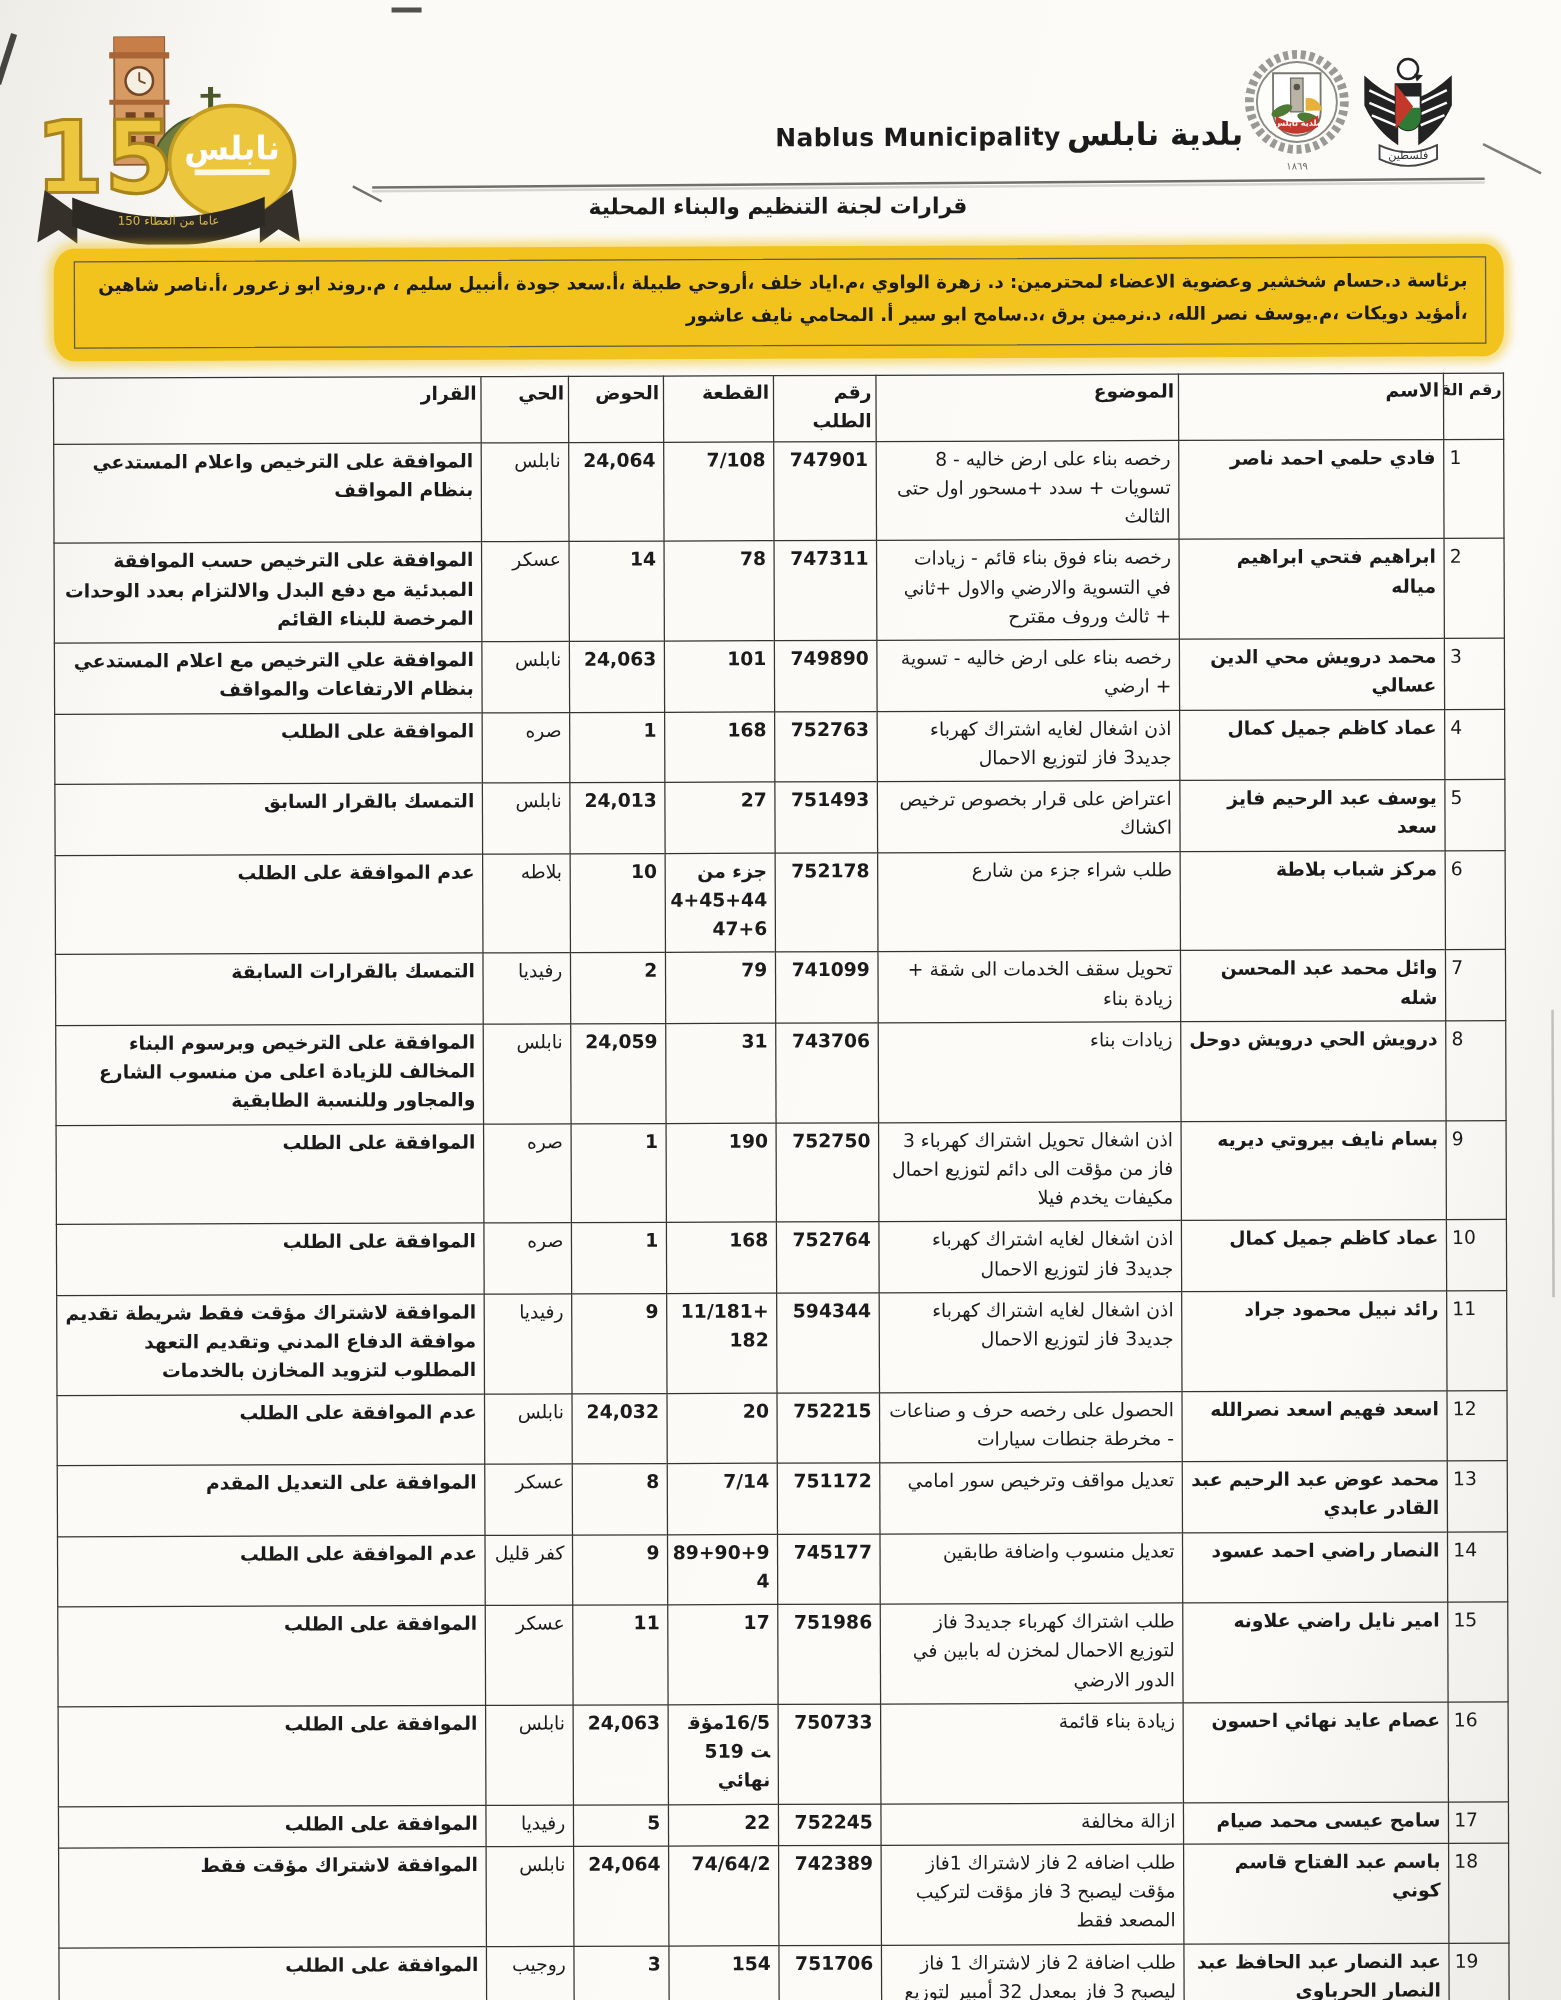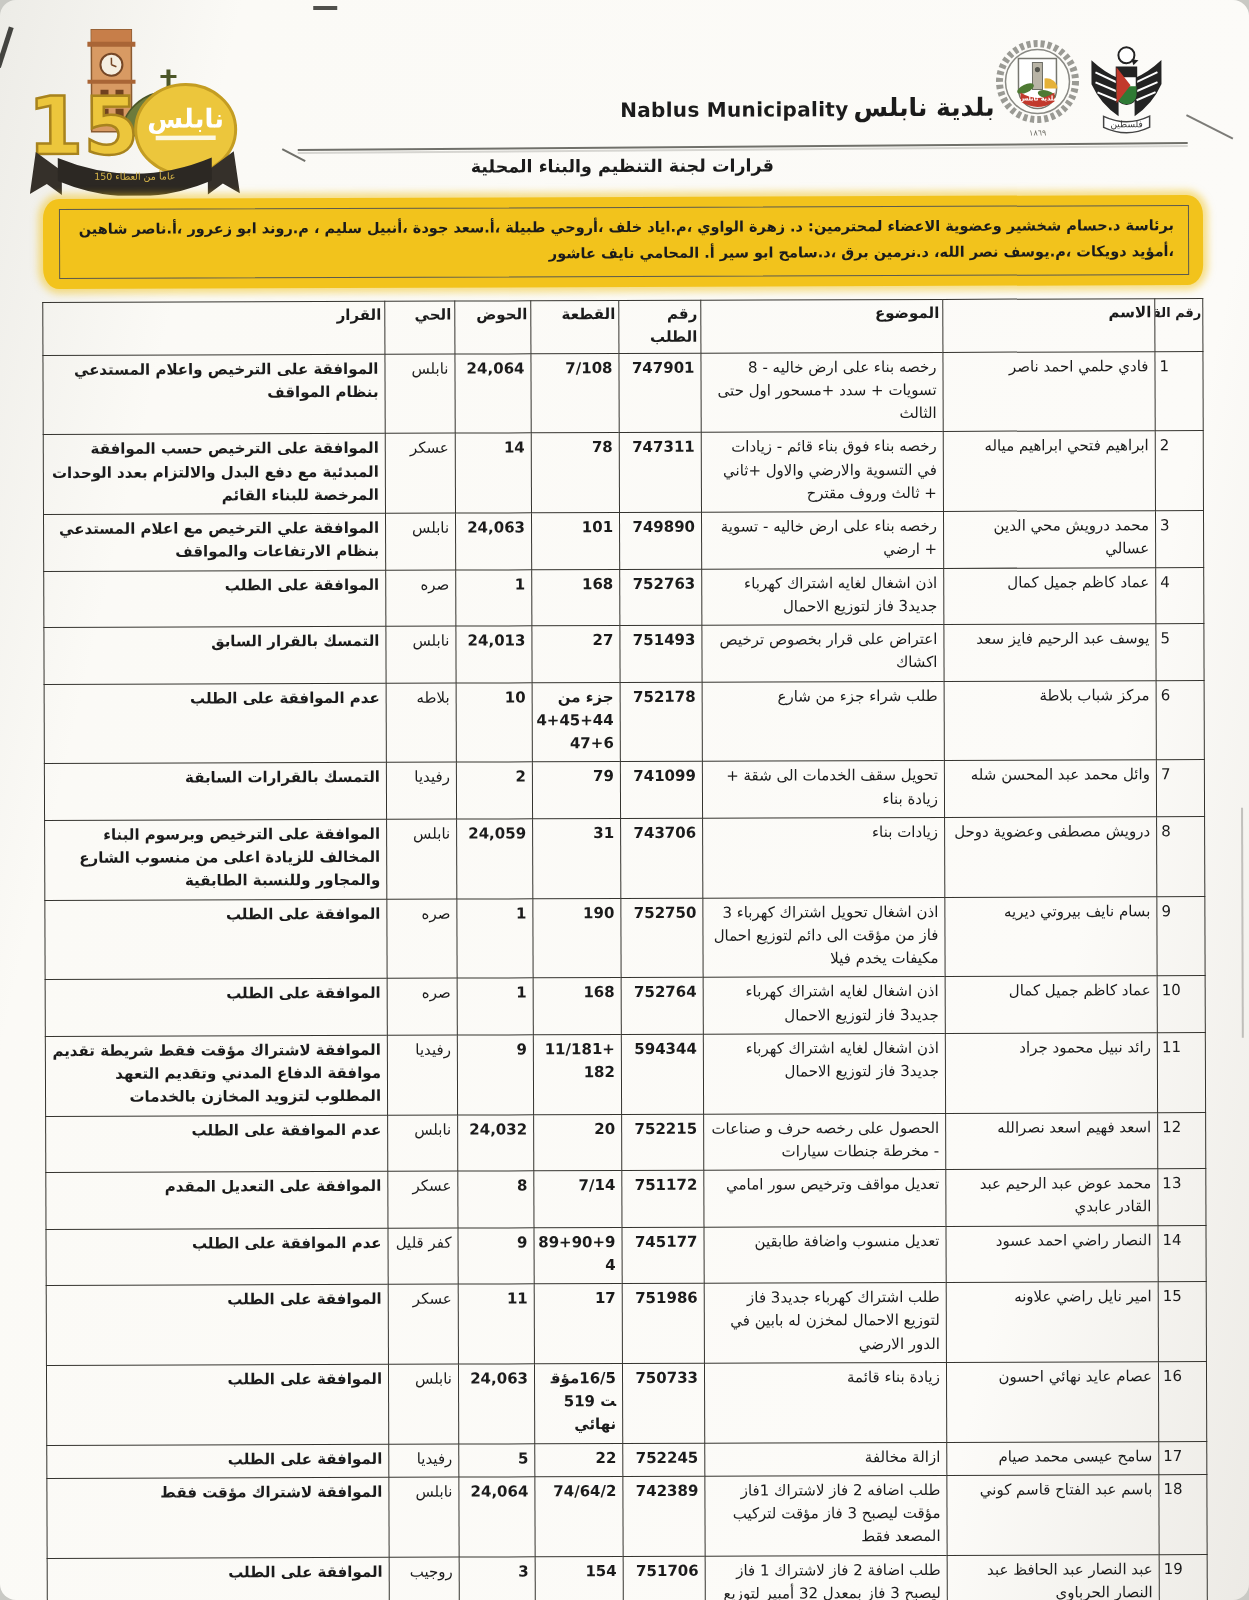--- a/index.html
+++ b/index.html
@@ -1,19 +1,19 @@
 <!DOCTYPE html>
 <html lang="ar"><head>
 <meta charset="utf-8">
 <style>
   html,body{margin:0;padding:0;background:#c9c9c4;}
   .page{
     position:relative;width:1249px;height:1600px;overflow:hidden;
     background:linear-gradient(103deg,#edecE7 0%,#fbfaf6 15%,#fcfbf8 80%,#eceae5 100%);
-    font-family:"DejaVu Sans",sans-serif;color:#1b1b1b;border-radius:16px;
+    font-family:"DejaVu Sans",sans-serif;color:#1b1b1b;
   }
   .skew{position:absolute;inset:0;transform:rotate(-0.2deg);}
   
   .logo150{position:absolute;left:28px;top:22px;}
   .crest{position:absolute;left:996px;top:38px;}
   .eagle{position:absolute;left:1088px;top:44px;}
   .org-line{position:absolute;top:94px;right:252px;direction:rtl;white-space:nowrap;}
   .org-ar{font-size:25px;font-weight:bold;letter-spacing:1px;}
   .org-en{font-size:20px;font-weight:bold;letter-spacing:.3px;}
   .head-rule{position:absolute;top:146px;left:300px;width:890px;height:2px;background:#70706a;
@@ -32,21 +32,21 @@
     line-height:1.8;text-align:right;direction:rtl;}
   
   table.decisions{position:absolute;right:44px;top:300px;width:1161px;
     border-collapse:collapse;table-layout:fixed;direction:rtl;}
   .decisions th,.decisions td{border:1px solid #35342f;vertical-align:top;
     padding:3px 6px 6px;font-size:15px;line-height:1.55;text-align:right;
     overflow-wrap:break-word;}
   .decisions th{font-weight:bold;text-align:right;padding:2px 3px 3px;}
   .decisions th.h-no{font-size:13px;white-space:nowrap;overflow:hidden;padding:4px 1px;}
   td.c-no{text-align:left;padding:3px 4px;}
-  td.c-name{font-weight:normal;}
+  td.c-name{font-weight:bold;}
   td.c-decision{font-weight:bold;}
   td.c-request,td.c-plot,td.c-basin{padding-left:3px;font-weight:bold;}
   
   .art{position:absolute;background:#262622;}
   .art-corner{left:5px;top:24px;width:5px;height:42px;transform:rotate(18deg);opacity:.85;}
   .art-topdash{left:316px;top:5px;width:24px;height:4px;opacity:.8;}
   .art-rightline{left:1241px;top:810px;width:2px;height:230px;opacity:.25;}
   .art-penline{left:1186px;top:128px;width:52px;height:2px;transform:rotate(27deg);opacity:.6;}
   .art-penline2{left:205px;top:158px;width:30px;height:2px;transform:rotate(38deg);opacity:.55;}
 </style>
@@ -239,21 +239,21 @@
     <td class="c-name">وائل محمد عبد المحسن شله</td>
     <td class="c-subject">تحويل سقف الخدمات الى شقة + زيادة بناء</td>
     <td class="c-request">741099</td>
     <td class="c-plot">79</td>
     <td class="c-basin">2</td>
     <td class="c-district">رفيديا</td>
     <td class="c-decision">التمسك بالقرارات السابقة</td>
   </tr>
           <tr>
     <td class="c-no">8</td>
-    <td class="c-name">درويش مصطفى وعضوية دوحل</td>
+    <td class="c-name">درويش الحي درويش دوحل</td>
     <td class="c-subject">زيادات بناء</td>
     <td class="c-request">743706</td>
     <td class="c-plot">31</td>
     <td class="c-basin">24,059</td>
     <td class="c-district">نابلس</td>
     <td class="c-decision">الموافقة على الترخيص وبرسوم البناء المخالف للزيادة اعلى من منسوب الشارع والمجاور وللنسبة الطابقية</td>
   </tr>
           <tr>
     <td class="c-no">9</td>
     <td class="c-name">بسام نايف بيروتي ديريه</td>

